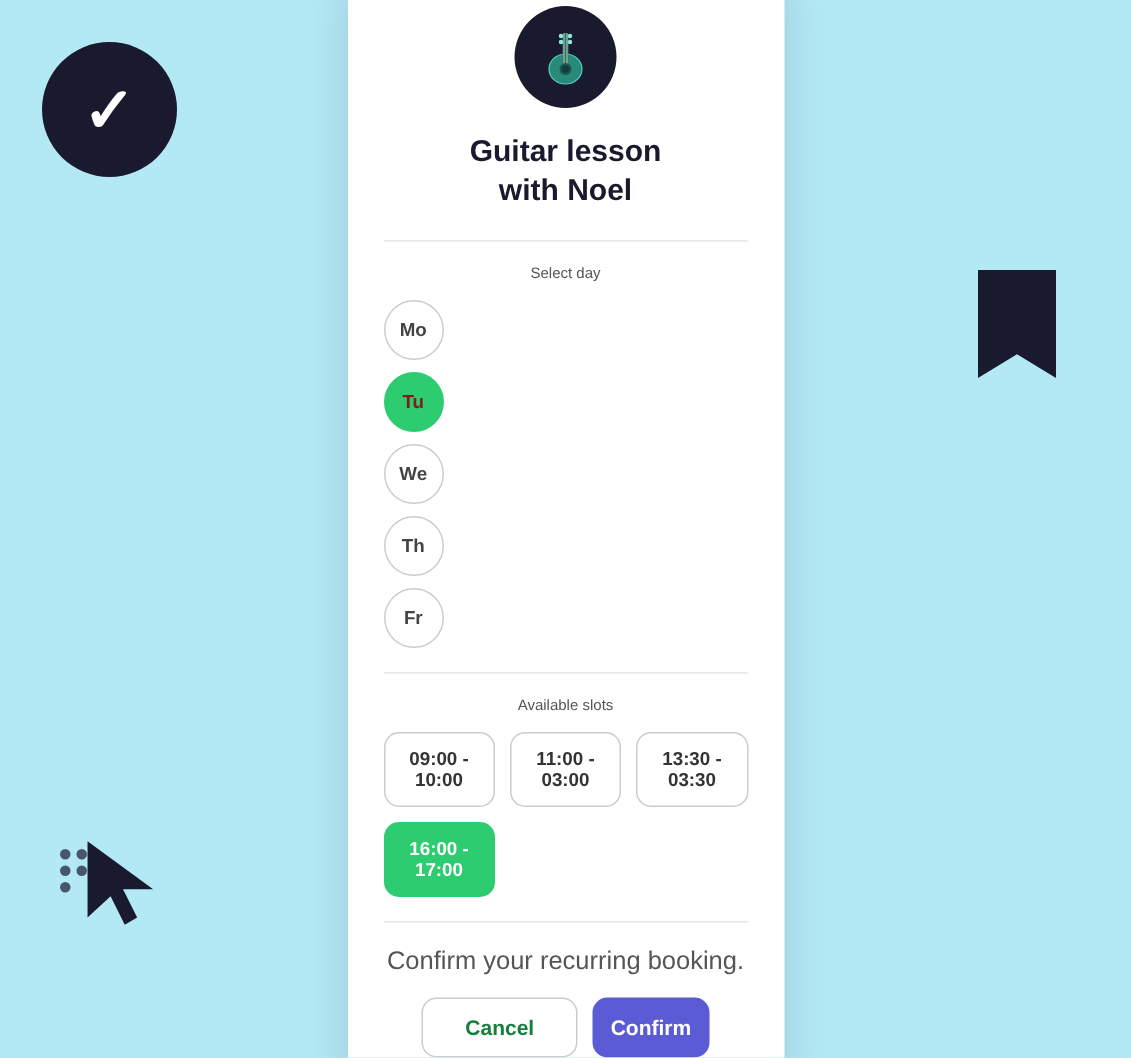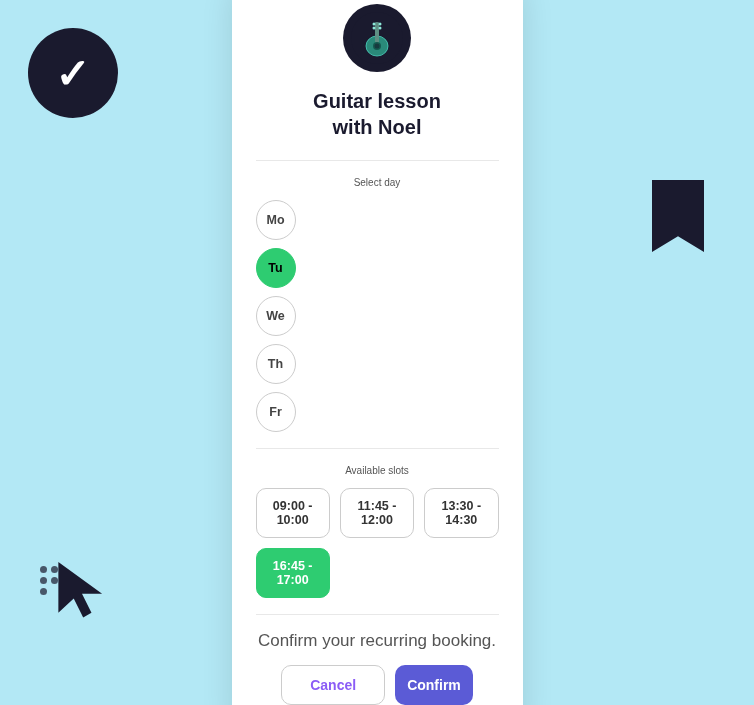--- a/index.html
+++ b/index.html
@@ -163,21 +163,21 @@
       font-weight: 600;
       color: #444;
       cursor: pointer;
       display: flex;
       align-items: center;
       justify-content: center;
     }
     .day-btn.active {
       background: #2ecc71;
       border-color: #2ecc71;
-      color: #000000;
+      color: #7f1d1d;
     }
 
     
     .slots-section {
       margin-top: 16px;
     }
     .slot-grid {
       display: grid;
       grid-template-columns: 1fr 1fr 1fr;
       gap: 10px;
@@ -216,21 +216,21 @@
       gap: 10px;
       justify-content: center;
     }
     .btn-cancel {
       padding: 11px 28px;
       border-radius: 10px;
       border: 1.5px solid #ccc;
       background: white;
       font-size: 14px;
       font-weight: 600;
-      color: #8b5cf6;
+      color: #15803d;
       cursor: pointer;
     }
     .btn-confirm {
       padding: 11px 12px;
       border-radius: 10px;
       border: none;
       background: #5b5bd6;
       color: white;
       font-size: 14px;
       font-weight: 700;
@@ -308,23 +308,23 @@
       <button class="day-btn">Fr</button>
     </div>
   </div>
 
   <hr class="divider">
 
   <div class="slots-section">
     <p class="section-label">Available slots</p>
     <div class="slot-grid">
       <button class="slot-btn">09:00 - 10:00</button>
-      <button class="slot-btn">11:45 - 12:00</button>
-      <button class="slot-btn">13:30 - 14:30</button>
-      <button class="slot-btn active">16:45 - 17:00</button>
+      <button class="slot-btn">11:00 - 03:00</button>
+      <button class="slot-btn">13:30 - 03:30</button>
+      <button class="slot-btn active">16:00 - 17:00</button>
     </div>
   </div>
 
   <hr class="divider">
 
   <div class="confirm-section">
     <p class="confirm-text">Confirm your recurring booking.</p>
     <div class="action-buttons">
       <button class="btn-cancel">Cancel</button>
       <button class="btn-confirm">Confirm</button>

